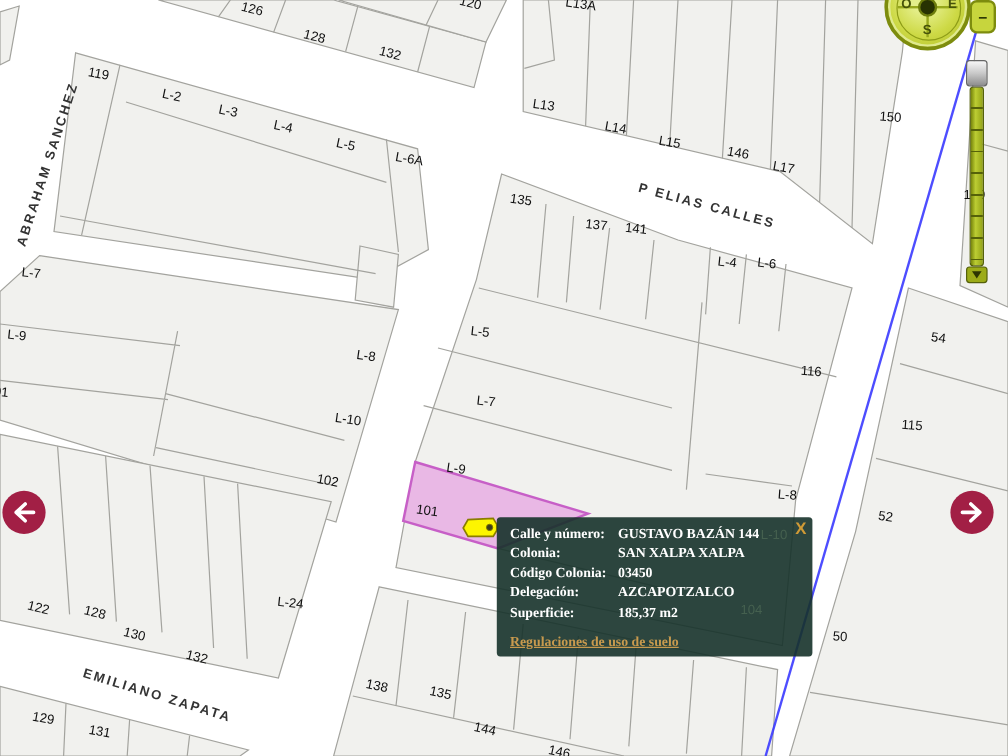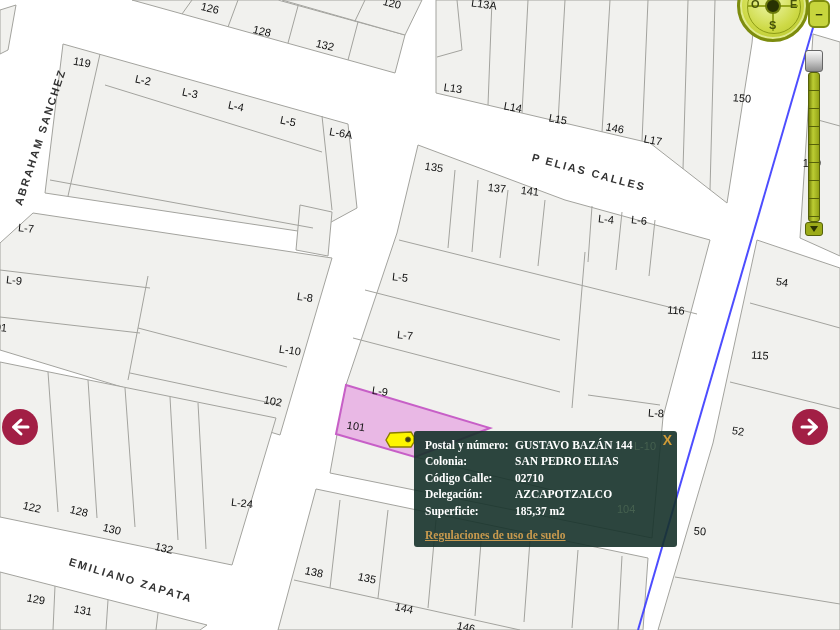--- a/index.html
+++ b/index.html
@@ -192,26 +192,26 @@
       <path d="M13 7 L20.5 14 L13 21 M20.5 14 H6" fill="none" stroke="#fff" stroke-width="3" stroke-linecap="round" stroke-linejoin="round"></path>
     </svg>
   </div>
 
   <div id="popup">
     <div id="popup-ghosts">
         <span class="ghost" style="left: 220px; top: 9px;">L-10</span>
         <span class="ghost" style="left: 203px; top: 72px;">104</span>
       </div>
     <div id="popup-rows">
-        <span class="plabel">Postal y número:</span>
+        <span class="plabel">Calle y número:</span>
         <span class="pvalue">GUSTAVO BAZÁN 144</span>
         <span class="plabel">Colonia:</span>
-        <span class="pvalue">SAN PEDRO ELIAS</span>
-        <span class="plabel">Código Calle:</span>
-        <span class="pvalue">02710</span>
+        <span class="pvalue">SAN XALPA XALPA</span>
+        <span class="plabel">Código Colonia:</span>
+        <span class="pvalue">03450</span>
         <span class="plabel">Delegación:</span>
         <span class="pvalue">AZCAPOTZALCO</span>
         <span class="plabel">Superficie:</span>
         <span class="pvalue">185,37 m2</span>
       </div>
     <a id="popup-link">Regulaciones de uso de suelo</a>
     <span id="popup-close">X</span>
   </div>
 
 </div>

